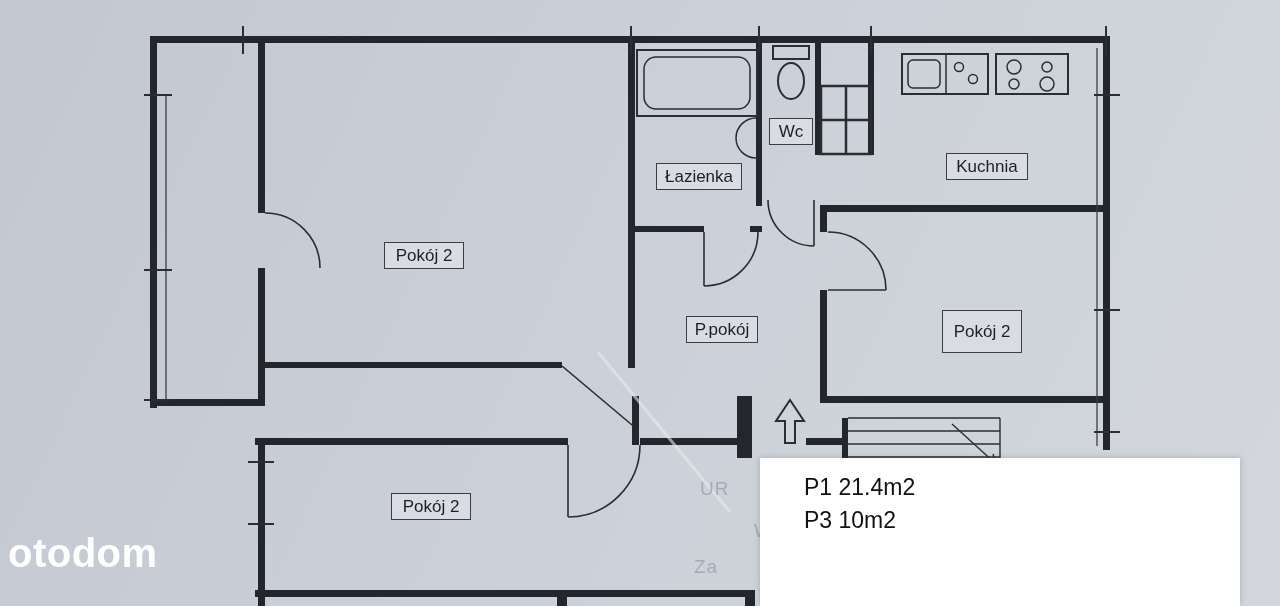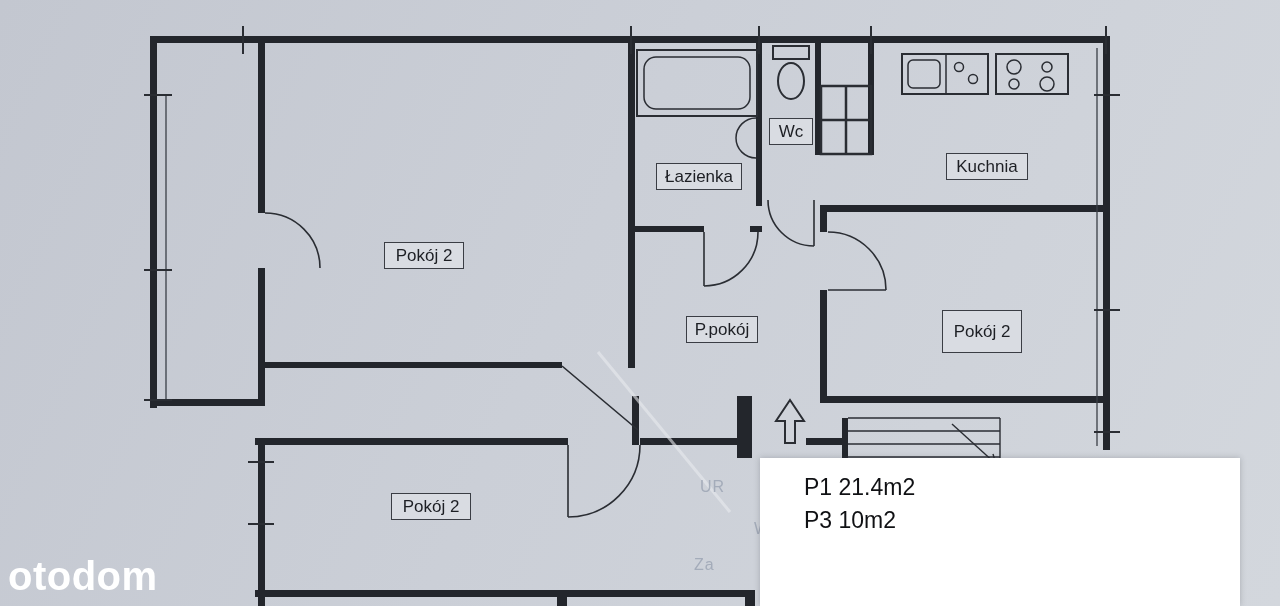--- a/index.html
+++ b/index.html
@@ -23,42 +23,42 @@
     background: #d9dce2;
     border: 1px solid #3a3d44;
     color: #1d1f24;
     font-size: 17px;
     white-space: nowrap;
   }
 
   .stamp-text {
     position: absolute;
     color: #97a0b0;
-    font-size: 16px;
+    font-size: 19px;
     opacity: 0.75;
     letter-spacing: 1px;
   }
 
   .info-box {
     position: absolute;
     left: 760px;
     top: 458px;
     width: 480px;
     height: 148px;
     background: #ffffff;
     color: #101114;
     padding: 13px 0 0 44px;
     box-shadow: 0 0 6px rgba(40, 44, 52, 0.25);
   }
   .info-box p { font-size: 23px; line-height: 33px; }
 
   .watermark {
     position: absolute;
     left: 8px;
-    top: 554px;
+    top: 531px;
     color: #ffffff;
     font-size: 40px;
     font-weight: bold;
     letter-spacing: 0.5px;
   }
 </style>
 </head>
 <body>
 
 <div class="scene">

